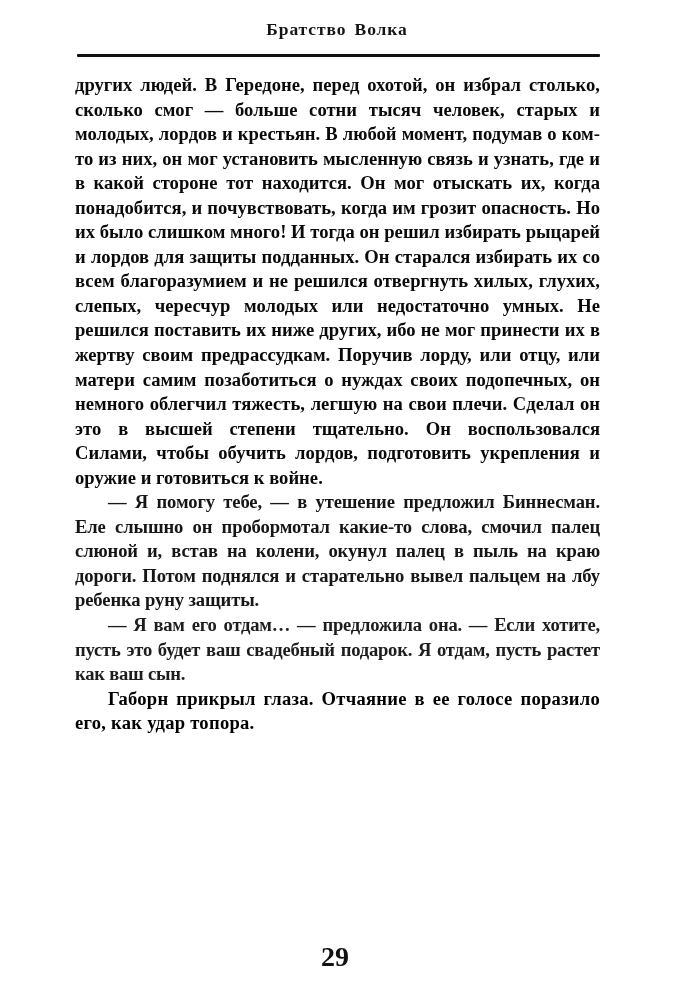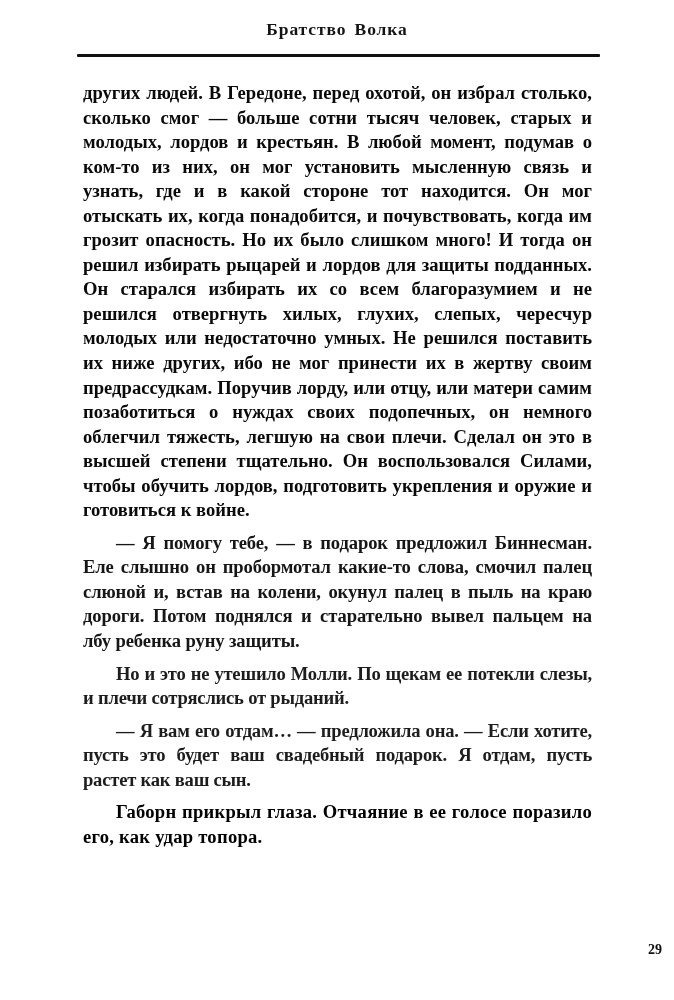--- a/index.html
+++ b/index.html
@@ -55,21 +55,21 @@
     width: 525px;
     font-size: 18.6px;
     line-height: 24.55px;
     text-align: justify;
     text-justify: inter-word;
     color: #0a0a0a;
     font-weight: 700;
   }
 
   .textblock p {
-    margin: 8px;
+    margin: 0;
     text-indent: 33px;
     hyphens: manual;
   }
 
   
   p.weight-heavy {
     font-weight: 700;
     letter-spacing: 0.02px;
   }
 
@@ -92,41 +92,40 @@
   }
 
   p.first {
     text-indent: 0;
   }
 
   
   .folio {
     position: absolute;
     left: 0;
-    right: 12px;
+    right: 4px;
     top: 943px;
-    text-align: right;
+    text-align: center;
     font-weight: 700;
-    font-size: 14px;
+    font-size: 28px;
     line-height: 1;
     color: #111111;
   }
 </style>
 </head>
 <body>
 
 <div class="page">
 
   <div class="running-head">Братство Волка</div>
 
   <div class="head-rule"></div>
 
   <div class="textblock" id="textblock">
       <p class="weight-heavy first">других людей. В Гередоне, перед охотой, он избрал столько, сколько смог — больше сотни тысяч человек, старых и молодых, лордов и крестьян. В любой момент, подумав о ком-то из них, он мог установить мысленную связь и узнать, где и в какой стороне тот находится. Он мог отыскать их, когда понадобится, и почувствовать, когда им грозит опасность. Но их было слишком много! И тогда он решил избирать рыцарей и лордов для защиты подданных. Он старался избирать их со всем благоразумием и не решился отвергнуть хилых, глухих, слепых, чересчур молодых или недостаточно умных. Не решился поставить их ниже других, ибо не мог принести их в жертву своим предрассудкам. Поручив лорду, или отцу, или матери самим позаботиться о нуждах своих подопечных, он немного облегчил тяжесть, легшую на свои плечи. Сделал он это в высшей степени тщательно. Он воспользовался Силами, чтобы обучить лордов, подготовить укрепления и оружие и готовиться к войне.</p>
-      <p class="weight-normal">— Я помогу тебе, — в подарок предложил Биннесман. Еле слышно он пробормотал какие-то слова, смочил палец слюной и, встав на колени, окунул палец в пыль на краю дороги. Потом поднялся и старательно вывел пальцем на лбу ребенка руну защиты.</p>
-      <p class="weight-light">Но и это не утешило Молли. По щекам ее потекли слезы, и плечи сотряслись от рыданий.</p>
+      <p class="weight-normal">— Я помогу тебе, — в утешение предложил Биннесман. Еле слышно он пробормотал какие-то слова, смочил палец слюной и, встав на колени, окунул палец в пыль на краю дороги. Потом поднялся и старательно вывел пальцем на лбу ребенка руну защиты.</p>
       <p class="weight-light">— Я вам его отдам… — предложила она. — Если хотите, пусть это будет ваш свадебный подарок. Я отдам, пусть растет как ваш сын.</p>
       <p class="weight-extra">Габорн прикрыл глаза. Отчаяние в ее голосе поразило его, как удар топора.</p>
     </div>
 
   <div class="folio">29</div>
 
 </div>
 
 </body></html>

